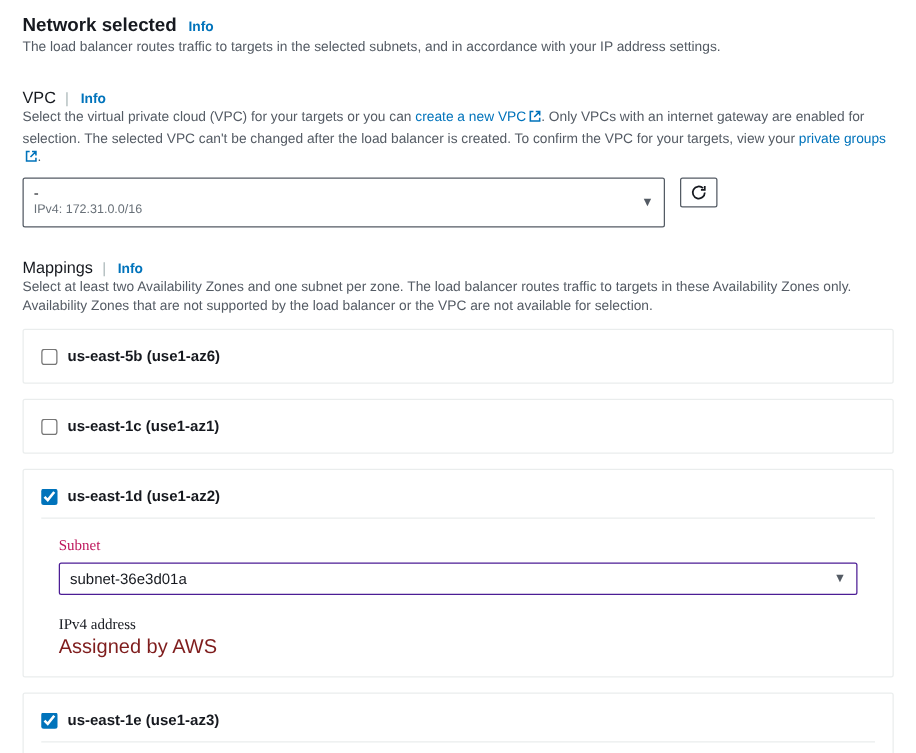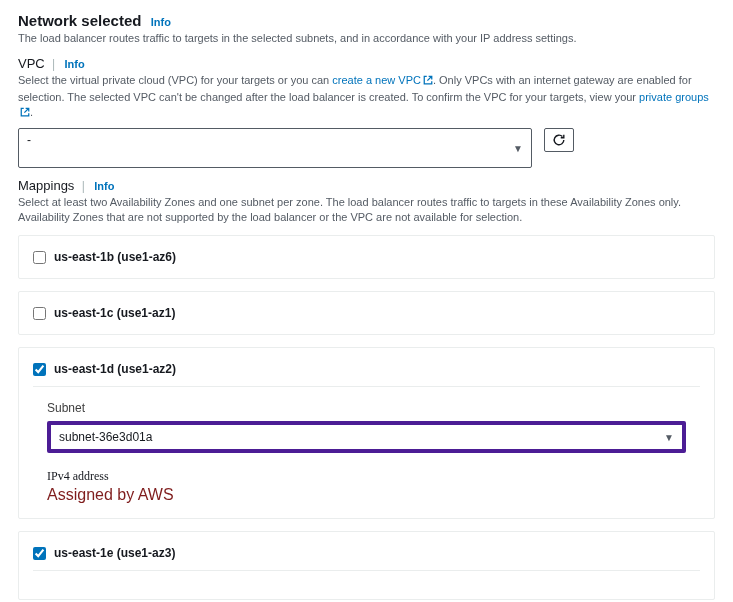--- a/index.html
+++ b/index.html
@@ -31,21 +31,21 @@
       color: #aab7b8;
       margin-left: 4px;
     }
     .subtext {
       color: #545b64;
       font-size: 11px;
       line-height: 1.4;
       margin-top: 2px;
     }
     .section-block {
-      margin-top: 10px;
+      margin-top: 24px;
     }
     .field-label {
       font-size: 13px;
       font-weight: 400;
       display: inline;
     }
     .link-inline {
       color: #0073bb;
       cursor: pointer;
     }
@@ -125,26 +125,27 @@
     }
     .az-detail {
       border-top: 1px solid #eaeded;
       margin-top: 10px;
       padding-top: 14px;
       padding-left: 14px;
       padding-right: 14px;
     }
     .subnet-label {
       font-size: 12px;
-      color: #404040;
+      color: #be185d;
       margin-bottom: 6px;
+      font-family: Liberation Serif, serif;
     }
     .subnet-select {
       width: 100%;
-      border: 4px solid #4c1d95;
+      border: 1px solid #4c1d95;
       border-radius: 2px;
       padding: 5px 8px;
       position: relative;
       background: #fff;
       cursor: pointer;
       font-size: 12px;
     }
     .subnet-caret {
       position: absolute;
       right: 8px;
@@ -180,20 +181,21 @@
   <div class="subtext">
     <span>Select the virtual private cloud (VPC) for your targets or you can </span><span class="link-inline">create a new VPC</span><span class="ext-icon"><svg width="10" height="10" viewBox="0 0 16 16" fill="none" stroke="#0073bb" stroke-width="2">
           <path d="M6 2H2v12h12v-4M9 2h5v5M14 2L7 9"></path>
         </svg></span><span>. Only VPCs with an internet gateway are enabled for selection. The selected VPC can't be changed after the load balancer is created. To confirm the VPC for your targets, view your </span><span class="link-inline">private groups</span><span class="ext-icon"><svg width="10" height="10" viewBox="0 0 16 16" fill="none" stroke="#0073bb" stroke-width="2">
           <path d="M6 2H2v12h12v-4M9 2h5v5M14 2L7 9"></path>
         </svg></span><span>.</span>
   </div>
   <div class="vpc-row">
     <div class="vpc-select">
       <div class="dash">-</div>
+      <div class="vpc-id">IPv4: 172.31.0.0/16</div>
       <span class="vpc-caret">▼</span>
     </div>
     <div class="refresh-btn">
       <svg width="14" height="14" viewBox="0 0 16 16" fill="none" stroke="#16191f" stroke-width="1.6">
           <path d="M13.5 8a5.5 5.5 0 1 1-1.6-3.9M13.5 2v3.5H10"></path>
         </svg>
     </div>
   </div>
 </div>
 
@@ -201,21 +203,21 @@
   <span class="field-label">Mappings</span>
   <span class="info-link-sep">|</span>
   <span class="info-link">Info</span>
   <div class="subtext">Select at least two Availability Zones and one subnet per zone. The load balancer routes traffic to targets in these Availability Zones only. Availability Zones that are not supported by the load balancer or the VPC are not available for selection.</div>
 
   <div class="mappings-list">
 
     <div class="az-card">
       <div class="az-header">
         <input type="checkbox" class="az-checkbox" style="">
-        <span class="az-name">us-east-1b (use1-az6)</span>
+        <span class="az-name">us-east-5b (use1-az6)</span>
       </div>
     </div>
 
     <div class="az-card">
       <div class="az-header">
         <input type="checkbox" class="az-checkbox" style="">
         <span class="az-name">us-east-1c (use1-az1)</span>
       </div>
     </div>
 

